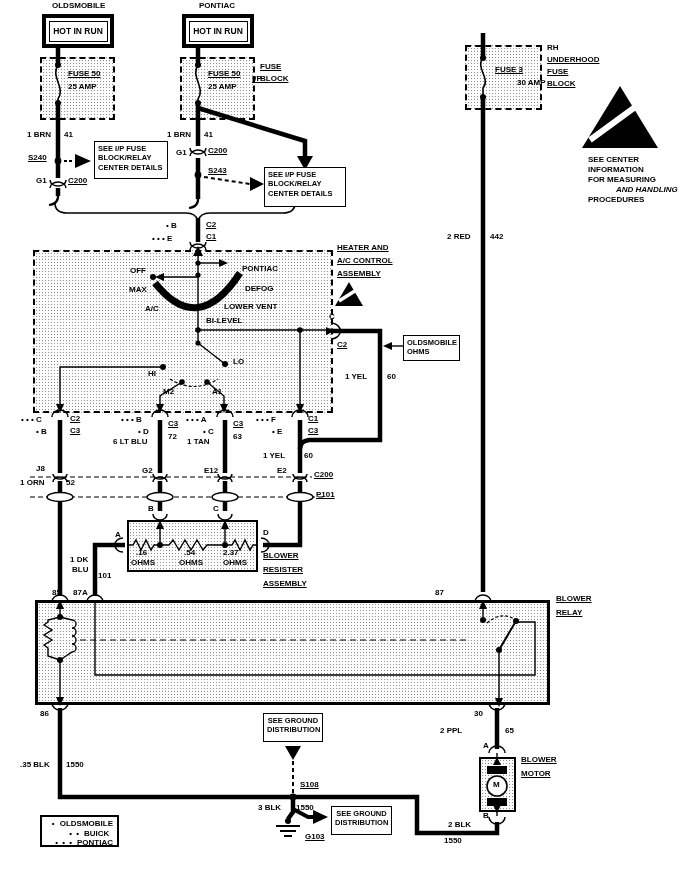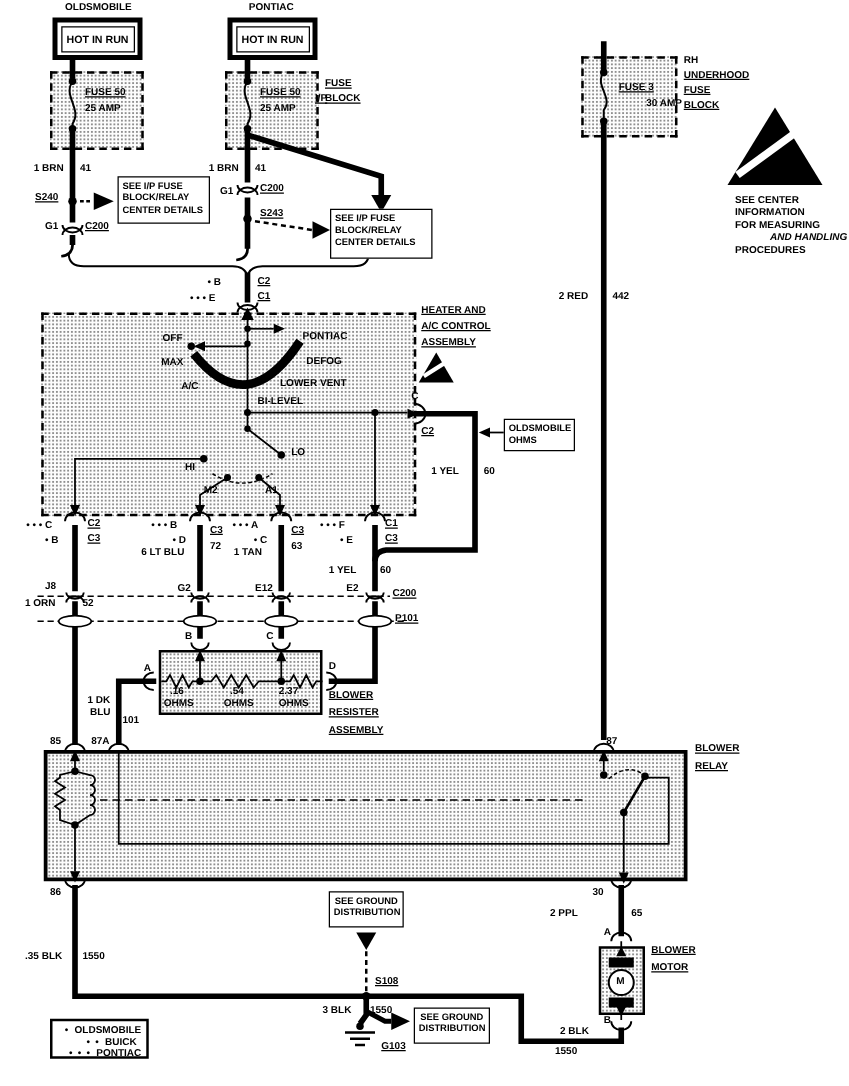--- a/index.html
+++ b/index.html
@@ -361,23 +361,23 @@
   <span class="lb" style="left:179px;top:558px;">OHMS</span>
   <span class="lb" style="left:223px;top:548px;">2.37</span>
   <span class="lb" style="left:223px;top:558px;">OHMS</span>
   <span class="lb u" style="left:263px;top:551px;">BLOWER</span>
   <span class="lb u" style="left:263px;top:565px;">RESISTER</span>
   <span class="lb u" style="left:263px;top:579px;">ASSEMBLY</span>
   <span class="lb" style="left:70px;top:555px;">1 DK</span>
   <span class="lb" style="left:72px;top:565px;">BLU</span>
   <span class="lb" style="left:98px;top:571px;">101</span>
 
-  <span class="lb" style="left:40px;top:588px;">85</span>
+  <span class="lb" style="left:52px;top:588px;">85</span>
   <span class="lb" style="left:73px;top:588px;">87A</span>
-  <span class="lb" style="left:485px;top:588px;">87</span>
+  <span class="lb" style="left:435px;top:588px;">87</span>
   <span class="lb u" style="left:556px;top:594px;">BLOWER</span>
   <span class="lb u" style="left:556px;top:608px;">RELAY</span>
   <span class="lb" style="left:40px;top:709px;">86</span>
   <span class="lb" style="left:474px;top:709px;">30</span>
 
   <span class="lb" style="left:20px;top:760px;">.35 BLK</span>
   <span class="lb" style="left:66px;top:760px;">1550</span>
   <div class="noteb ctr" style="left:263px;top:713px;width:60px;height:29px;">
     <div>SEE GROUND</div>
     <div>DISTRIBUTION</div>

